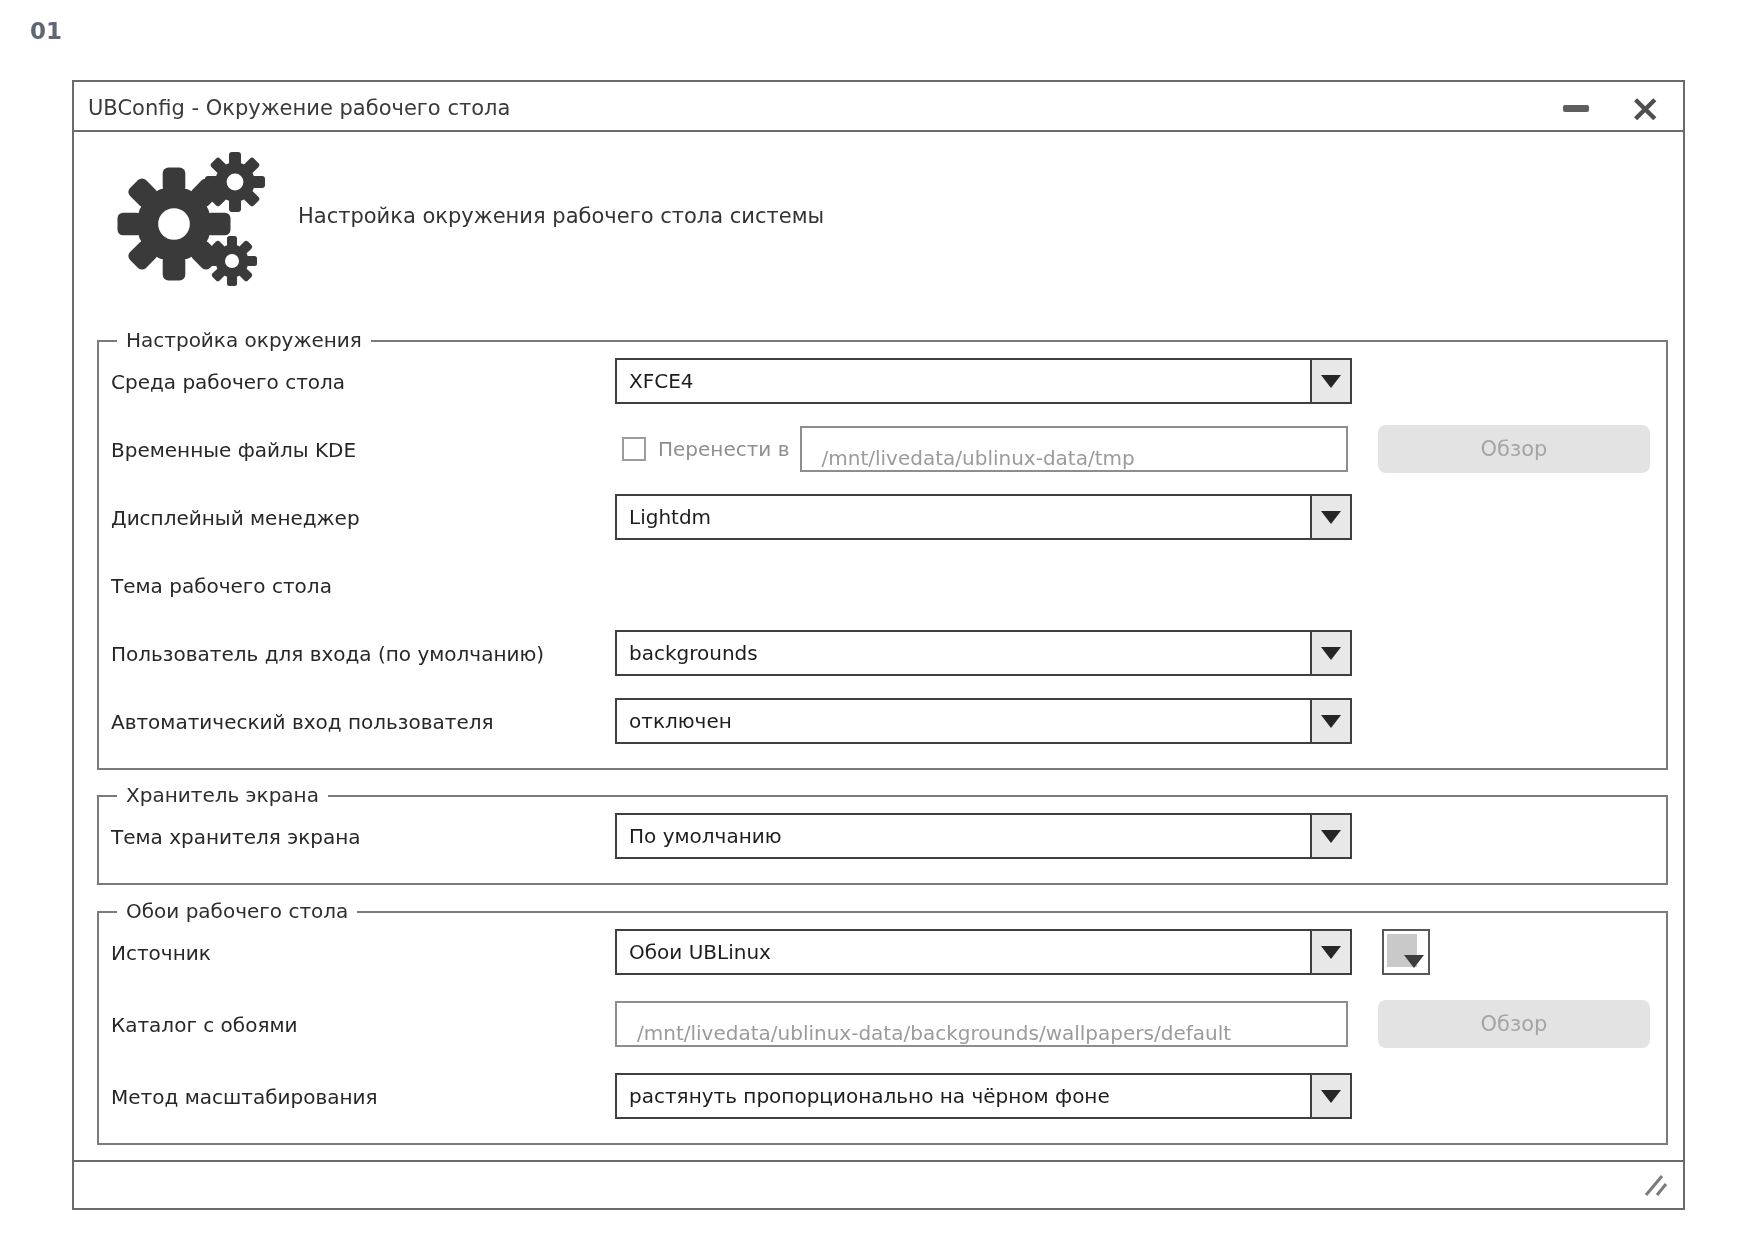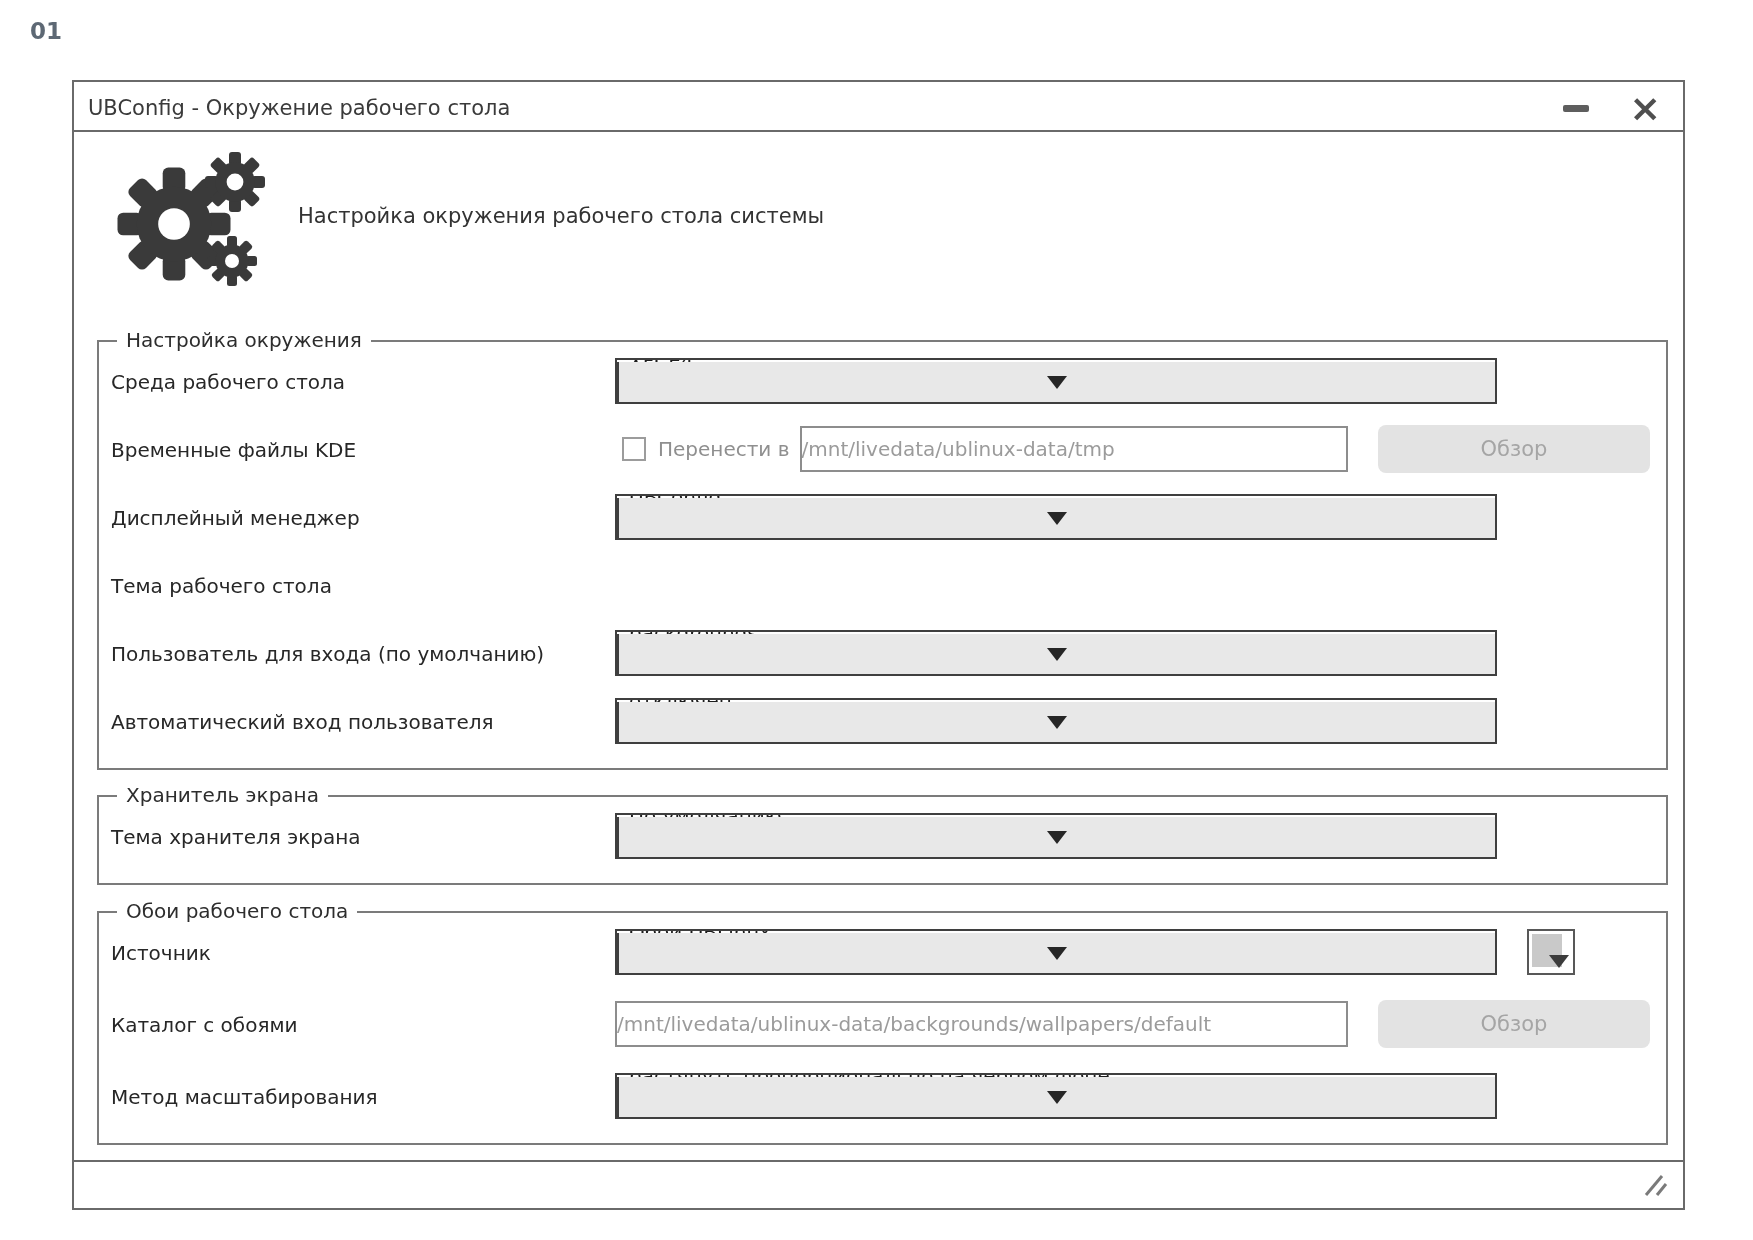--- a/index.html
+++ b/index.html
@@ -30,29 +30,29 @@
   .group-env { margin-top:48px; }
   .group-saver { margin-top:25px; }
   .group-wall { margin-top:26px; }
   .group-title { position:absolute; top:-14px; left:18px; background:#fff; padding:0 9px; font-size:20px; color:#2d2d2d; white-space:nowrap; }
 
   .row { display:flex; align-items:center; height:46px; margin-bottom:22px; }
   .group .row:last-child { margin-bottom:0; }
   .group-wall .row { margin-bottom:26px; }
   .row-label { flex:0 0 504px; font-size:20px; color:#272727; padding-top:2px; }
 
-  .combo { width:882px; height:46px; border:2px solid #3f3f3f; background:#fff; display:flex; cursor:pointer;flex-direction:column; }
+  .combo { width:737px; height:46px; border:2px solid #3f3f3f; background:#fff; display:flex; cursor:pointer; }
   .combo-val { flex:1; display:flex; align-items:center; padding:0 12px; font-size:20px; color:#1d1d1d; white-space:nowrap; overflow:hidden; }
   .combo-arrow { flex:0 0 40px; background:#e8e8e8; border-left:2px solid #3f3f3f; display:flex; align-items:center; justify-content:center; }
   .tri-down { width:0; height:0; border-left:10px solid transparent; border-right:10px solid transparent; border-top:13px solid #262626; }
 
   .checkbox { flex:0 0 24px; width:24px; height:24px; border:2px solid #9c9c9c; background:#fff; margin-left:7px; cursor:pointer; }
   .check-label { font-size:20px; color:#8f8f8f; margin:0 10px 0 12px; white-space:nowrap; }
 
-  .pathfield { height:46px; border:2px solid #8d8d8d; background:#fff; display:flex; align-items:center; padding:0 0; font-size:20px; color:#9b9b9b; white-space:nowrap; overflow:hidden; }
+  .pathfield { height:46px; border:2px solid #8d8d8d; background:#fff; display:flex; align-items:flex-end; padding:0 20px; font-size:20px; color:#9b9b9b; white-space:nowrap; overflow:hidden; }
   .pathfield.tmp { width:586px; }
   .pathfield.wide { width:737px; }
 
   .browse-btn { flex:0 0 272px; height:48px; margin-left:30px; background:#e3e3e3; border-radius:8px; display:flex; align-items:center; justify-content:center; font-size:21px; color:#a5a5a5; cursor:pointer; }
 
   .swatch-btn { flex:0 0 48px; width:48px; height:46px; border:2px solid #585858; background:#fff; margin-left:30px; position:relative; cursor:pointer; }
   .swatch-fill { position:absolute; left:3px; top:3px; width:30px; height:33px; background:#c9c9c9; }
   .swatch-tri { position:absolute; right:4px; bottom:5px; width:0; height:0; border-left:10px solid transparent; border-right:10px solid transparent; border-top:13px solid #3c3c3c; }
 
   .statusbar { flex:0 0 48px; border-top:2px solid #6a6a6a; display:flex; align-items:center; justify-content:flex-end; padding-right:14px; }
@@ -116,21 +116,21 @@
         <span class="check-label">Перенести в</span>
         <div class="pathfield tmp">
           <span>/mnt/livedata/ublinux-data/tmp</span>
         </div>
         <div class="browse-btn">Обзор</div>
       </div>
 
       <div class="row">
         <span class="row-label">Дисплейный менеджер</span>
         <div class="combo">
-          <span class="combo-val">UBConfig</span>
+          <span class="combo-val">Lightdm</span>
           <span class="combo-arrow">
               <i class="tri-down"></i>
             </span>
         </div>
       </div>
 
       <div class="row">
         <span class="row-label">Тема рабочего стола</span>
       </div>
 

